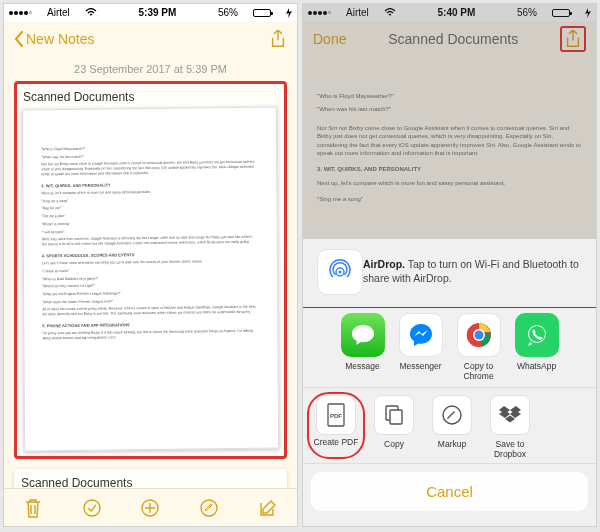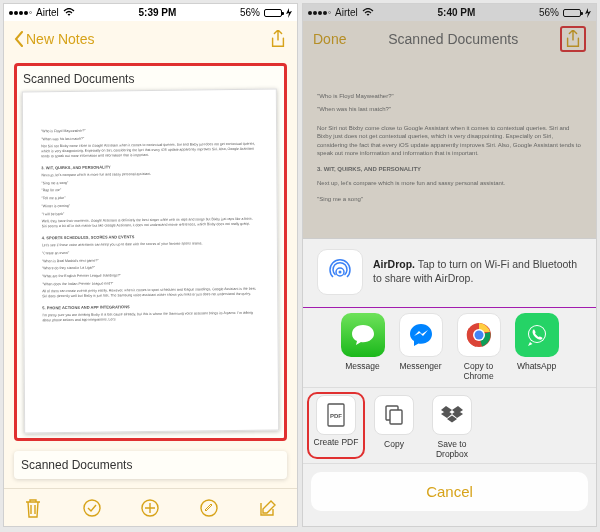--- a/index.html
+++ b/index.html
@@ -30,21 +30,21 @@
     height: 17px;
     display: flex;
     align-items: center;
     justify-content: space-between;
     padding: 0 5px;
     font-size: 10px;
     font-weight: 500;
     color: #000;
     background: #fff;
   }
-  .status .sleft, .status .sright { display: flex; align-items: center; gap: 4px; }
+  .status .sleft, .status .sright { display: flex; align-items: center; gap: 15px; }
   .sig-dots { display: flex; gap: 1px; }
   .sig-dots span { display: inline-block; width: 4px; height: 4px; border-radius: 50%; background: #000; }
   .sig-dots span.off { background: none; border: 1px solid #888; width: 3px; height: 3px; }
   .battery {
     width: 18px; height: 8px; border: 1px solid #000; border-radius: 2px; position: relative;
   }
   .battery::after { content: ""; position: absolute; right: -3px; top: 2px; width: 2px; height: 3px; background: #000; border-radius: 0 1px 1px 0; }
   .battery .fill { height: 100%; background: #000; }
 
   
@@ -137,21 +137,21 @@
     background: rgba(240,240,240,.97);
     border-top: 1px solid #ccc;
     display: flex;
     flex-direction: column;
   }
   .dimmer {
     position: absolute; left:0; right:0; top:0; bottom:288px;
     background: rgba(80,80,80,.25);
   }
   .airdrop {
-    display: flex; align-items: center; gap: 10px;
+    display: flex; align-items: center; 
     padding: 10px 14px 12px;
   }
   .airdrop .adicon {
     width: 46px; height: 46px; border-radius: 10px; background: #fff;
     display:flex; align-items:center; justify-content:center;
     border: 1px solid #e3e3e3;
   }
   .airdrop .adtext { flex:1; font-size: 10.5px; color: #444; line-height: 1.3; }
   .airdrop .adtext b { font-weight: 600; color: #222; }
 
@@ -177,21 +177,21 @@
     width: 44px; height: 44px; border-radius: 10px;
     margin: 3px auto 4px;
     display:flex; align-items:center; justify-content:center;
   }
   .acticon {
     width: 40px; height: 40px; border-radius: 8px;
     background: #fff; border: 1px solid #e0e0e0;
     margin: 3px auto 4px;
     display:flex; align-items:center; justify-content:center;
   }
-  .hl-red { border: 2px solid #e03030 !important; border-radius: 10px; padding: 1px; }
+  .hl-red { border: 2px solid #e03030 !important; border-radius: 22px; padding: 1px; }
   .hl-red .acticon { margin: 0 auto 2px; }
 
   .cancel {
     margin: 8px 8px 8px;
     background: #fefefe;
     border-radius: 10px;
     text-align: center;
     padding: 11px 0;
     font-size: 15px;
     font-weight: 500;
@@ -236,20 +236,21 @@
       <span>New Notes</span>
     </div>
     <div>
       <svg class="sharebtn" viewBox="0 0 20 20">
         <path d="M10 1 L10 11 M6 4 L10 0 L14 4 M4 9 L4 18 L16 18 L16 9" stroke="#d7a31a" stroke-width="1.6" fill="none" stroke-linecap="round"></path>
       </svg>
     </div>
   </div>
 
   <div class="notebody">
+    <div class="meta">23 September 2017 at 5:39 PM</div>
     <div class="scanframe">
       <h4>Scanned Documents</h4>
       <div class="docthumb">
         <div class="pad"></div>
         <p>"Who is Floyd Mayweather?"</p>
         <p>"When was his last match?"</p>
         <p>Nor Siri nor Bixby come close to Google Assistant when it comes to contextual queries. Siri and Bixby just does not get contextual queries, which is very disappointing. Especially on Siri, considering the fact that every iOS update apparently improves Siri. Also, Google Assistant tends to speak out more information and information that is important.</p>
         <p class="hd">3. WIT, QUIRKS, AND PERSONALITY</p>
         <p>Next up, let's compare which is more fun and sassy personal assistant.</p>
         <p>"Sing me a song"</p>
@@ -424,20 +425,29 @@
         <div class="acticon">
           <svg width="24" height="24" viewBox="0 0 24 24">
               <rect x="4" y="3" width="12" height="14" rx="1" fill="none" stroke="#555" stroke-width="1.4"></rect>
               <rect x="8" y="7" width="12" height="14" rx="1" fill="#fff" stroke="#555" stroke-width="1.4"></rect>
             </svg>
         </div>
         <div>Copy</div>
       </div>
       <div class="appitem">
         <div class="acticon">
+          <svg width="24" height="24" viewBox="0 0 24 24">
+              <circle cx="12" cy="12" r="9" fill="none" stroke="#555" stroke-width="1.4"></circle>
+              <path d="M8 16 L15 9 L14 8 L7 15 Z" fill="#555"></path>
+            </svg>
+        </div>
+        <div>Markup</div>
+      </div>
+      <div class="appitem">
+        <div class="acticon">
           <svg width="26" height="22" viewBox="0 0 26 22">
               <path d="M7 2 L13 6 L7 D8 10 L2 6 Z M19 2 L24 6 L18 10 L13 6 Z M7 10 L13 14 L8 18 L2 14 Z M19 10 L24 14 L18 18 L13 14 Z" fill="#555"></path>
               <path d="M7 2 L13 6 L8 10 L2 6 Z M19 2 L24 6 L18 10 L13 6 Z M2 10 L8 6 L13 10 L8 14 Z M13 10 L18 6 L24 10 L18 14 Z M8 15 L13 11.5 L18 15 L13 18.5 Z" fill="#555"></path>
             </svg>
         </div>
         <div>Save to Dropbox</div>
       </div>
     </div>
 
     <div class="cancel">Cancel</div>

